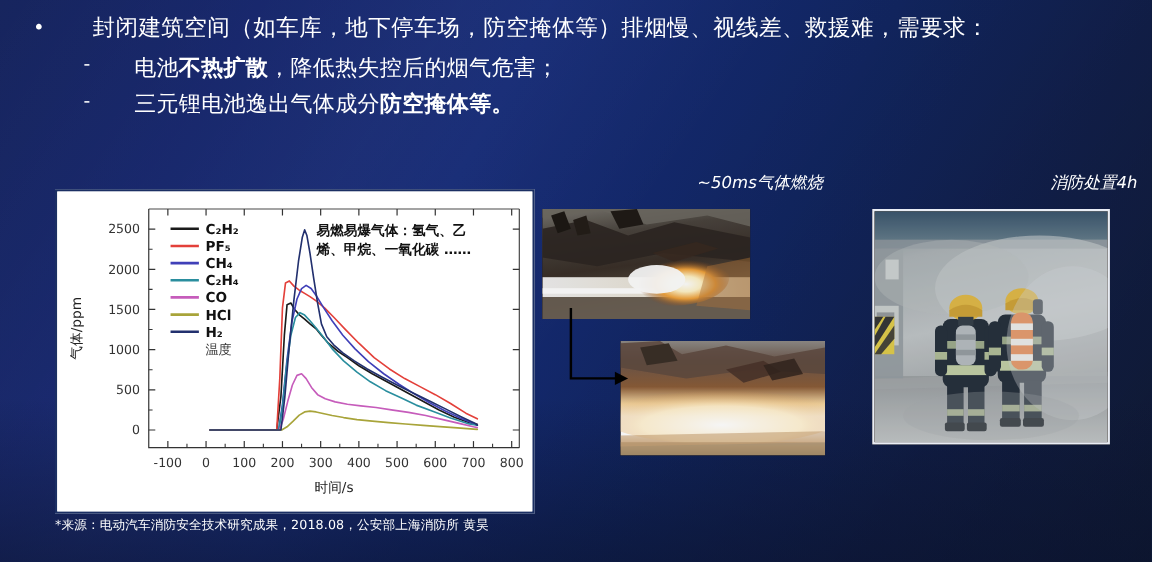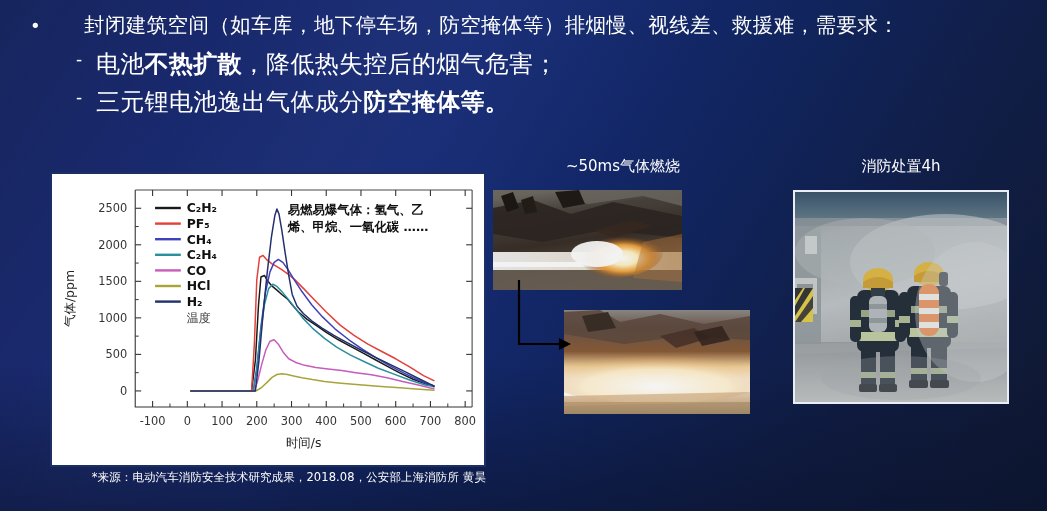--- a/index.html
+++ b/index.html
@@ -68,23 +68,24 @@
     font-size: 17px;
     padding-top: 2px;
   }
   .b-lvl1 .b-text {
     font-size: 20.5px;
     line-height: 1.28;
     letter-spacing: 0.4px;
     margin-left: 24px;
   }
   .b-lvl2 .b-text {
-    font-size: 24px;
+    font-size: 20px;
     line-height: 1.28;
     letter-spacing: 0.3px;
+    margin-left: 26px;
   }
   .b-text b { font-weight: bold; }
 
   
   .chart-title {
     position: absolute;
     left: 55px;
     top: 138px;
     width: 430px;
     text-align: center;
@@ -103,34 +104,35 @@
     border: 2px solid #1b2f63;
     box-sizing: border-box;
     z-index: 4;
   }
   .chart-svg { display: block; width: 100%; height: 100%; }
   .source-note {
     position: absolute;
     left: 50px;
     top: 470px;
     width: 436px;
-    text-align: right;
+    text-align: left;
     color: #ffffff;
     font-size: 11.5px;
     letter-spacing: 0.1px;
     z-index: 5;
   }
 
   
   .cap {
     position: absolute;
     color: #ffffff;
-    text-align: center;
+    text-align: right;
     z-index: 5;
     line-height: 1.25;
+    font-style: italic;
   }
   .cap-mid {
     left: 498px;
     top: 157px;
     width: 250px;
     font-size: 15px;
   }
   .cap-right {
     left: 768px;
     top: 157px;

